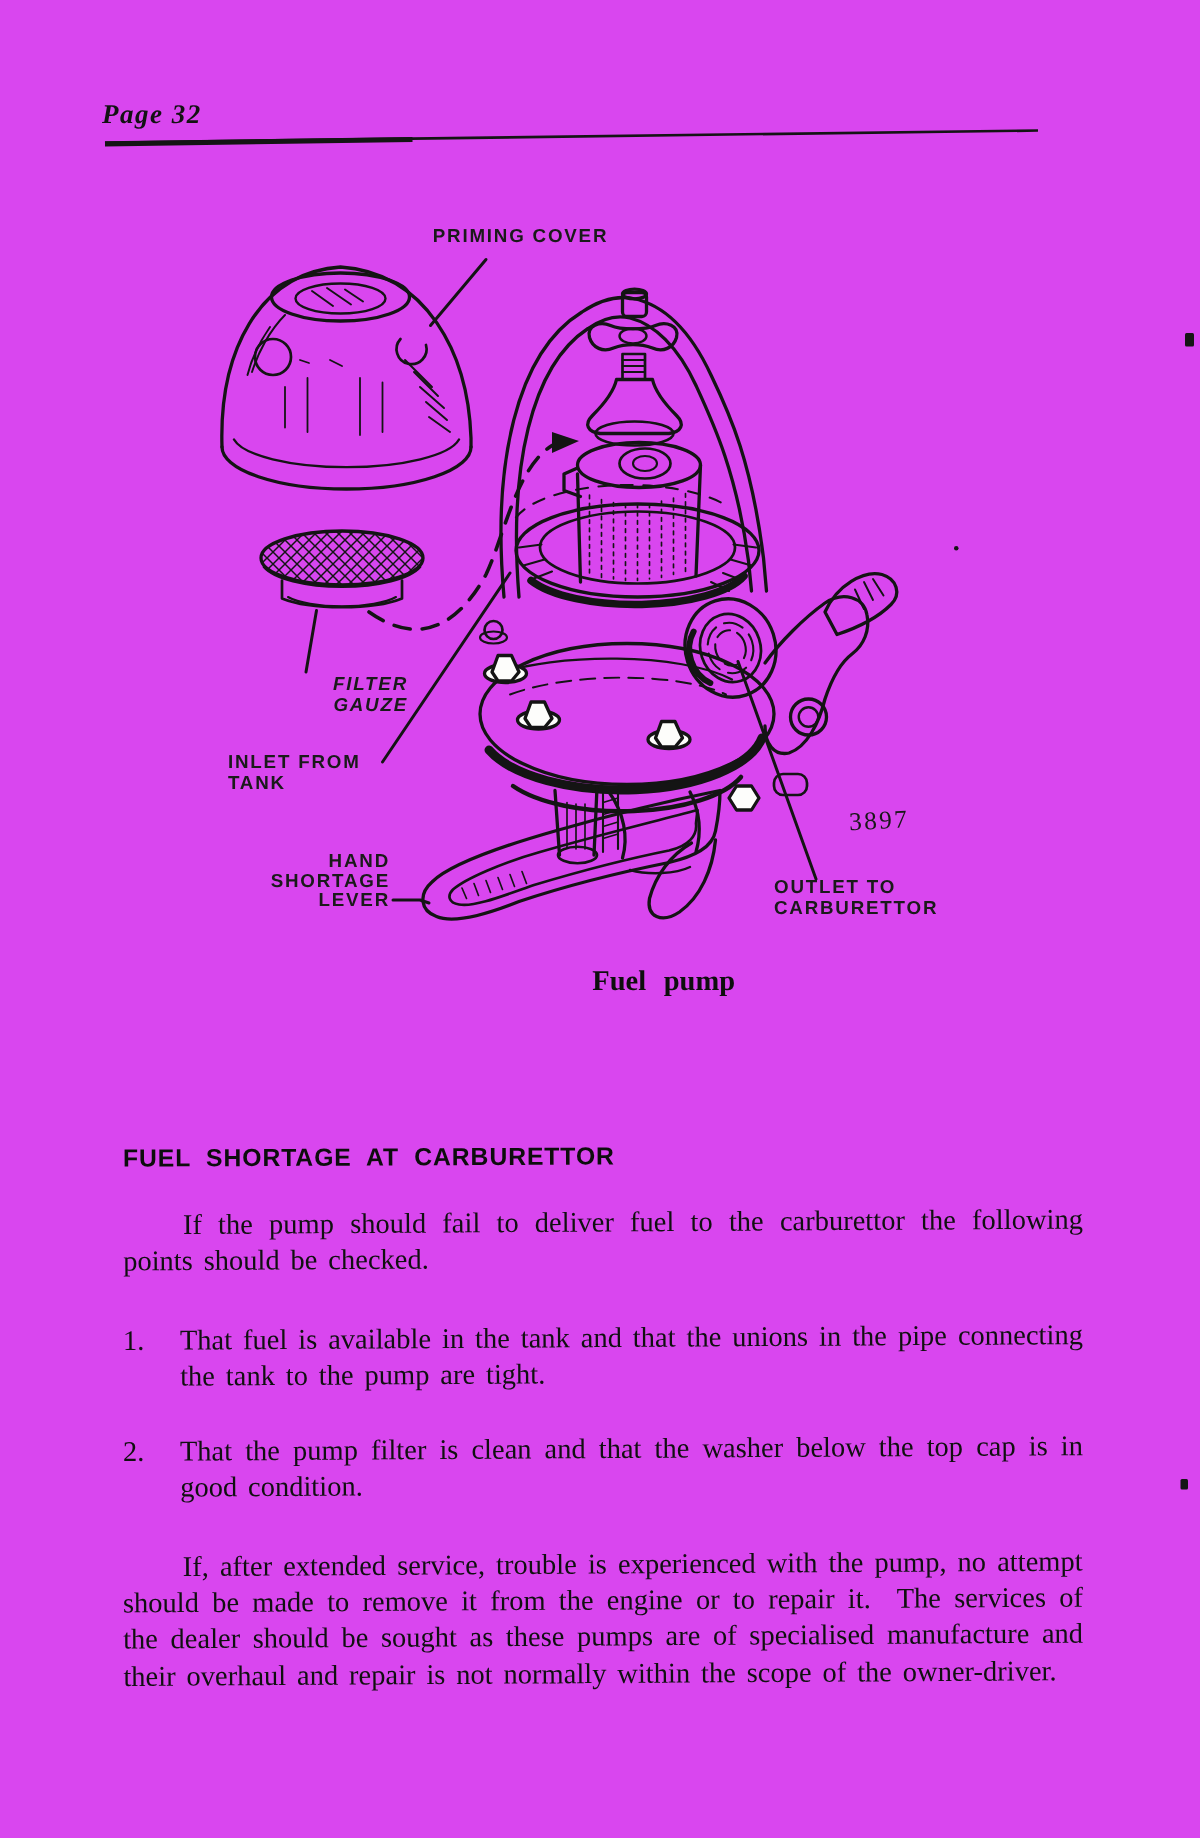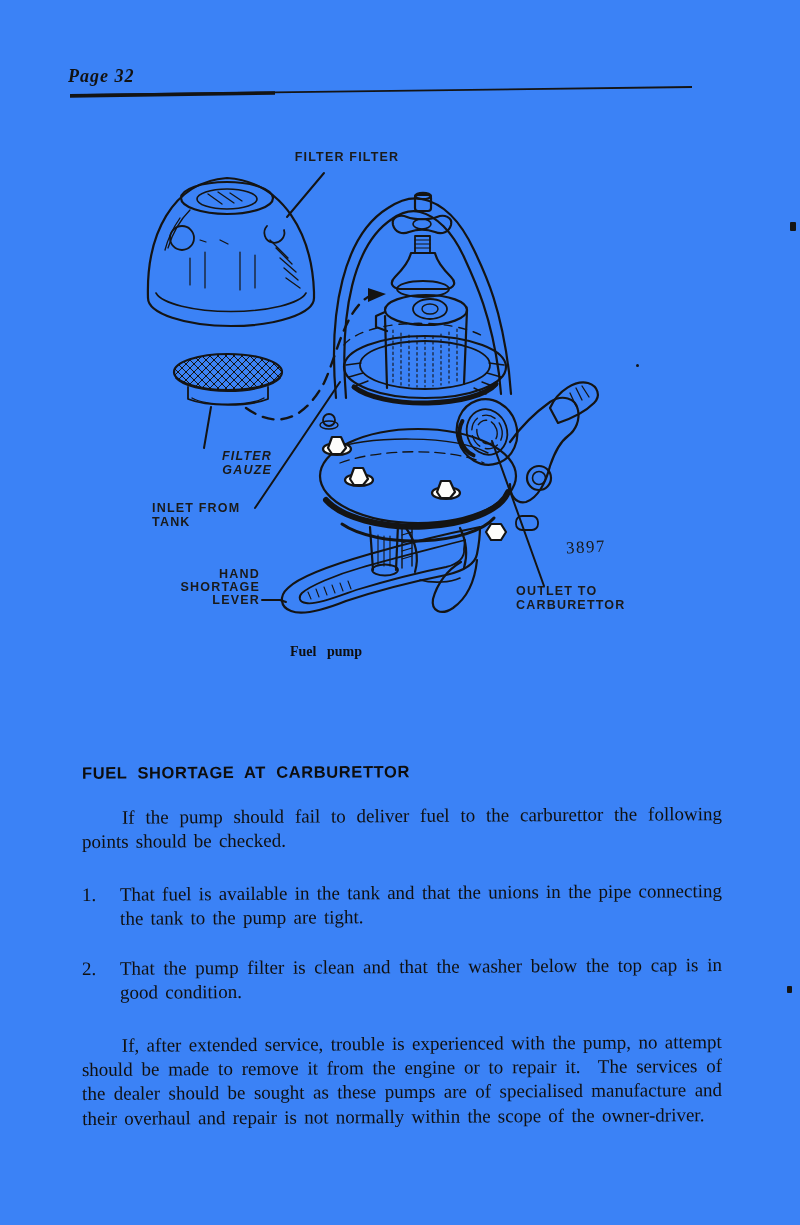--- a/index.html
+++ b/index.html
@@ -1,19 +1,19 @@
 <!DOCTYPE html>
 <html><head>
 <meta charset="utf-8">
 <style>
   html,body{margin:0;padding:0;background:#e8e8e4;}
   .page{
     position:relative;
     width:800px;height:1225px;
-    background:#3b82f6;
+    background:#d946ef;
     overflow:hidden;
     font-family:"Liberation Serif", serif;
     color:#121212;
   }
   
   .page-num{
     position:absolute;left:68px;top:66px;
     font-style:italic;font-weight:bold;font-size:18px;
     letter-spacing:1px;
   }
@@ -33,21 +33,21 @@
   .lbl-inlet{left:152px;top:501px;width:112px;}
   .lbl-hand{left:172px;top:568px;width:88px;text-align:right;line-height:13px;}
   .lbl-outlet{left:516px;top:584px;width:120px;text-align:left;}
   .lbl-fignum{
     position:absolute;left:566px;top:537px;width:60px;
     font-family:"Liberation Serif", serif;font-size:17px;letter-spacing:1.5px;
     transform:rotate(-3deg);color:#181818;
   }
   .fig-caption{
     position:absolute;left:290px;top:644px;width:200px;
-    text-align:left;font-weight:bold;font-size:14px;
+    text-align:right;font-weight:bold;font-size:19px;
     word-spacing:7px;color:#0e0e0e;
   }
   .sec-heading{
     position:absolute;left:82px;top:763px;
     font-family:"Liberation Sans", sans-serif;
     font-weight:bold;font-size:16.5px;letter-spacing:.6px;word-spacing:5px;
     color:#0d0d0d;transform:rotate(-0.25deg);
   }
   .para{
     position:absolute;left:82px;width:640px;
@@ -215,21 +215,21 @@
         <g stroke-width="2">
           <path d="M 194,33 L 157,77"></path>
           <path d="M 74,308 L 81,267"></path>
           <path d="M 125,368 L 210,242"></path>
           <path d="M 414,446 L 362,301"></path>
           <path d="M 132,460 L 150,460 L 156,462"></path>
         </g>
       </g>
     </svg>
 
-    <div class="fig-label lbl-filter-cover">FILTER FILTER</div>
+    <div class="fig-label lbl-filter-cover">PRIMING COVER</div>
     <div class="fig-label lbl-filter-gauze">FILTER
 GAUZE</div>
     <div class="fig-label lbl-inlet">INLET FROM
 TANK</div>
     <div class="fig-label lbl-hand">HAND
 SHORTAGE
 LEVER</div>
     <div class="fig-label lbl-outlet">OUTLET TO
 CARBURETTOR</div>
     <div class="lbl-fignum">3897</div>

